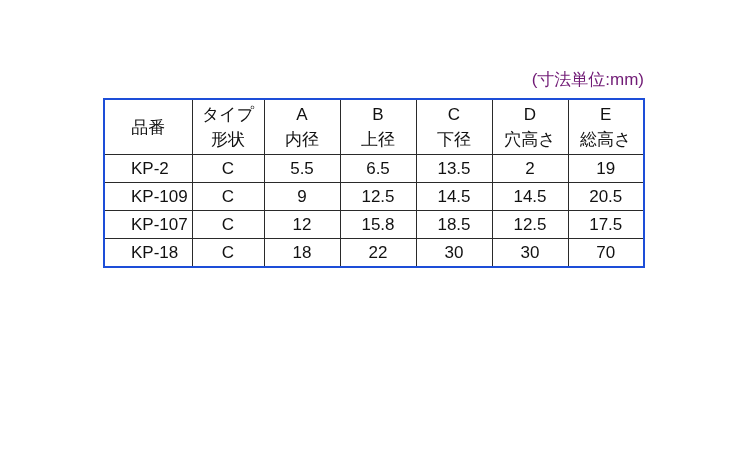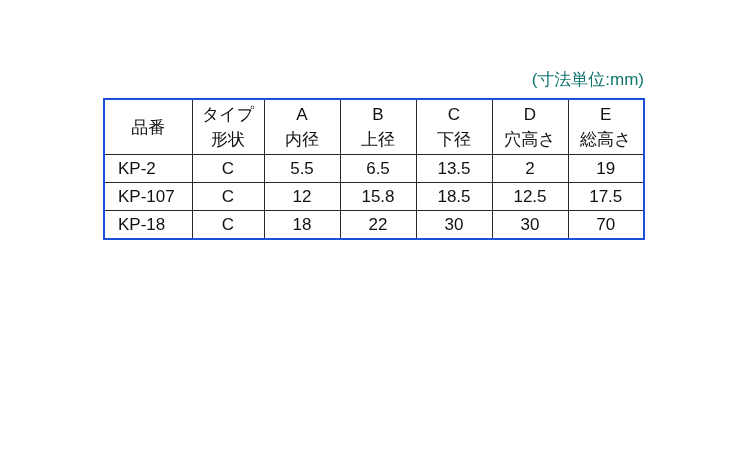--- a/index.html
+++ b/index.html
@@ -17,21 +17,21 @@
     width: 750px;
     height: 450px;
     background: #ffffff;
   }
   .unit-note {
     position: absolute;
     top: 69px;
     right: 106px;
     font-size: 17px;
     line-height: 22px;
-    color: #0f766e;
+    color: #701a75;
     white-space: nowrap;
   }
   table.spec {
     position: absolute;
     left: 103px;
     top: 98px;
     width: 540px;
     border-collapse: collapse;
     table-layout: fixed;
     background: #ffffff;
@@ -55,21 +55,21 @@
   table.spec th .hline {
     display: block;
     text-align: center;
   }
   table.spec td {
     height: 27px;
     line-height: 27px;
   }
   table.spec td.part-no {
     text-align: left;
-    padding-left: 13px;
+    padding-left: 26px;
   }
 </style>
 </head>
 <body>
 
 <div class="canvas">
 
   <div class="unit-note">(寸法単位:mm)</div>
 
   <table class="spec">
@@ -117,20 +117,29 @@
       <tr>
         <td class="part-no">KP-2</td>
         <td>C</td>
         <td>5.5</td>
         <td>6.5</td>
         <td>13.5</td>
         <td>2</td>
         <td>19</td>
       </tr>
       <tr>
+        <td class="part-no">KP-109</td>
+        <td>C</td>
+        <td>9</td>
+        <td>12.5</td>
+        <td>14.5</td>
+        <td>14.5</td>
+        <td>20.5</td>
+      </tr>
+      <tr>
         <td class="part-no">KP-107</td>
         <td>C</td>
         <td>12</td>
         <td>15.8</td>
         <td>18.5</td>
         <td>12.5</td>
         <td>17.5</td>
       </tr>
       <tr>
         <td class="part-no">KP-18</td>

